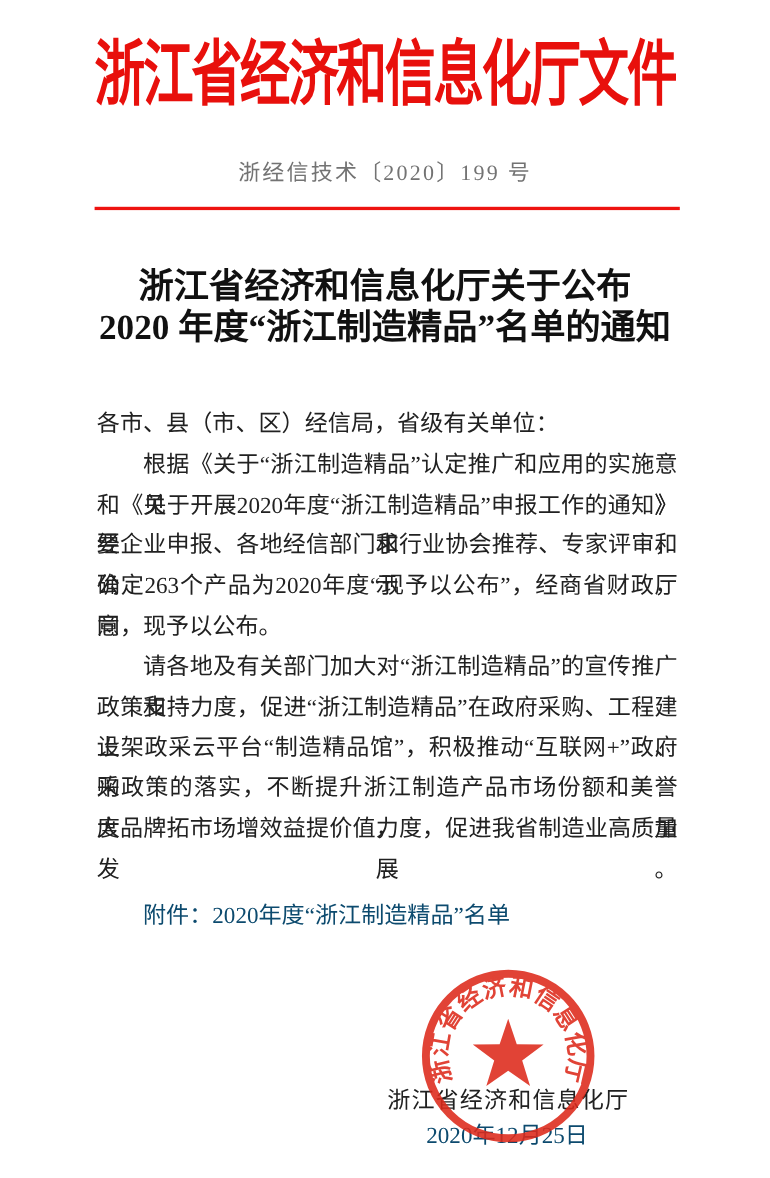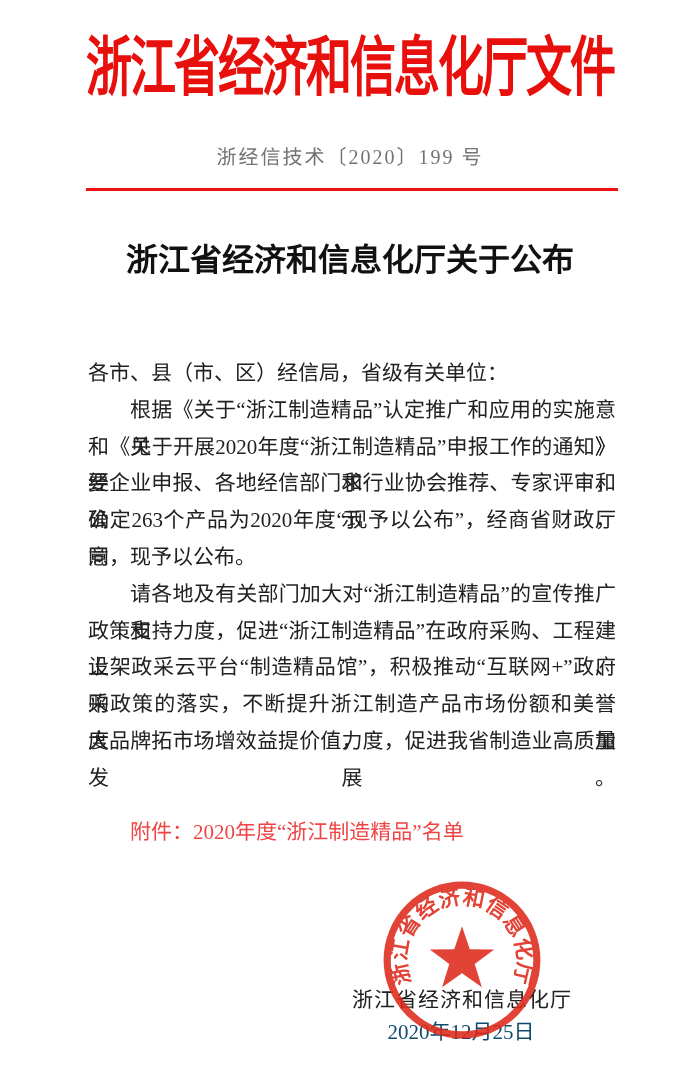--- a/index.html
+++ b/index.html
@@ -31,41 +31,41 @@
     position:absolute;top:188px;left:86px;width:532px;height:3px;
   }
   .notice-title{
     position:absolute;top:242px;left:0;width:700px;
     text-align:center;
     font-size:32px;font-weight:bold;
     line-height:37px;
     color:#111;
   }
   .body-block{
-    position:absolute;top:355px;left:88px;width:528px;
+    position:absolute;top:367px;left:88px;width:528px;
     font-size:21px;
     color:#212121;
   }
   .bline{
     line-height:36.8px;
     height:36.8px;
     white-space:nowrap;
   }
   .bline.fill{
     white-space:normal;
     text-align:justify;
     text-align-last:justify;
   }
   .bline.indent{
     padding-left:42px;
   }
   .attachment{
     position:absolute;top:817px;left:88px;width:528px;
     padding-left:42px;box-sizing:border-box;
-    font-size:21px;line-height:30px;color:#ef4444;
+    font-size:21px;line-height:30px;color:#0c4a6e;
   }
   .agency-sign{
     position:absolute;top:983px;left:462px;
     transform:translateX(-50%);
     font-size:21px;letter-spacing:1px;color:#212121;
     white-space:nowrap;
   }
   .date-sign{
     position:absolute;top:1015px;left:461px;
     transform:translateX(-50%);
@@ -88,20 +88,21 @@
 <div class="page">
 
   <div class="header-title" style="color: rgb(232, 16, 12);">浙江省经济和信息化厅文件</div>
 
   <div class="doc-number">浙经信技术〔2020〕199 号</div>
 
   <div class="divider" style="background:#ee1310;"></div>
 
   <div class="notice-title">
     <div>浙江省经济和信息化厅关于公布</div>
+    <div>2020 年度“浙江制造精品”名单的通知</div>
   </div>
 
   <div class="body-block">
     <div class="bline">各市、县（市、区）经信局，省级有关单位：</div>
     <div class="bline indent fill">根据《关于“浙江制造精品”认定推广和应用的实施意见》</div>
     <div class="bline fill">和《关于开展2020年度“浙江制造精品”申报工作的通知》要求，</div>
     <div class="bline fill">经企业申报、各地经信部门和行业协会推荐、专家评审和公示，</div>
     <div class="bline fill">确定263个产品为2020年度“现予以公布”，经商省财政厅同</div>
     <div class="bline">意，现予以公布。</div>
     <div class="bline indent fill">请各地及有关部门加大对“浙江制造精品”的宣传推广和</div>

